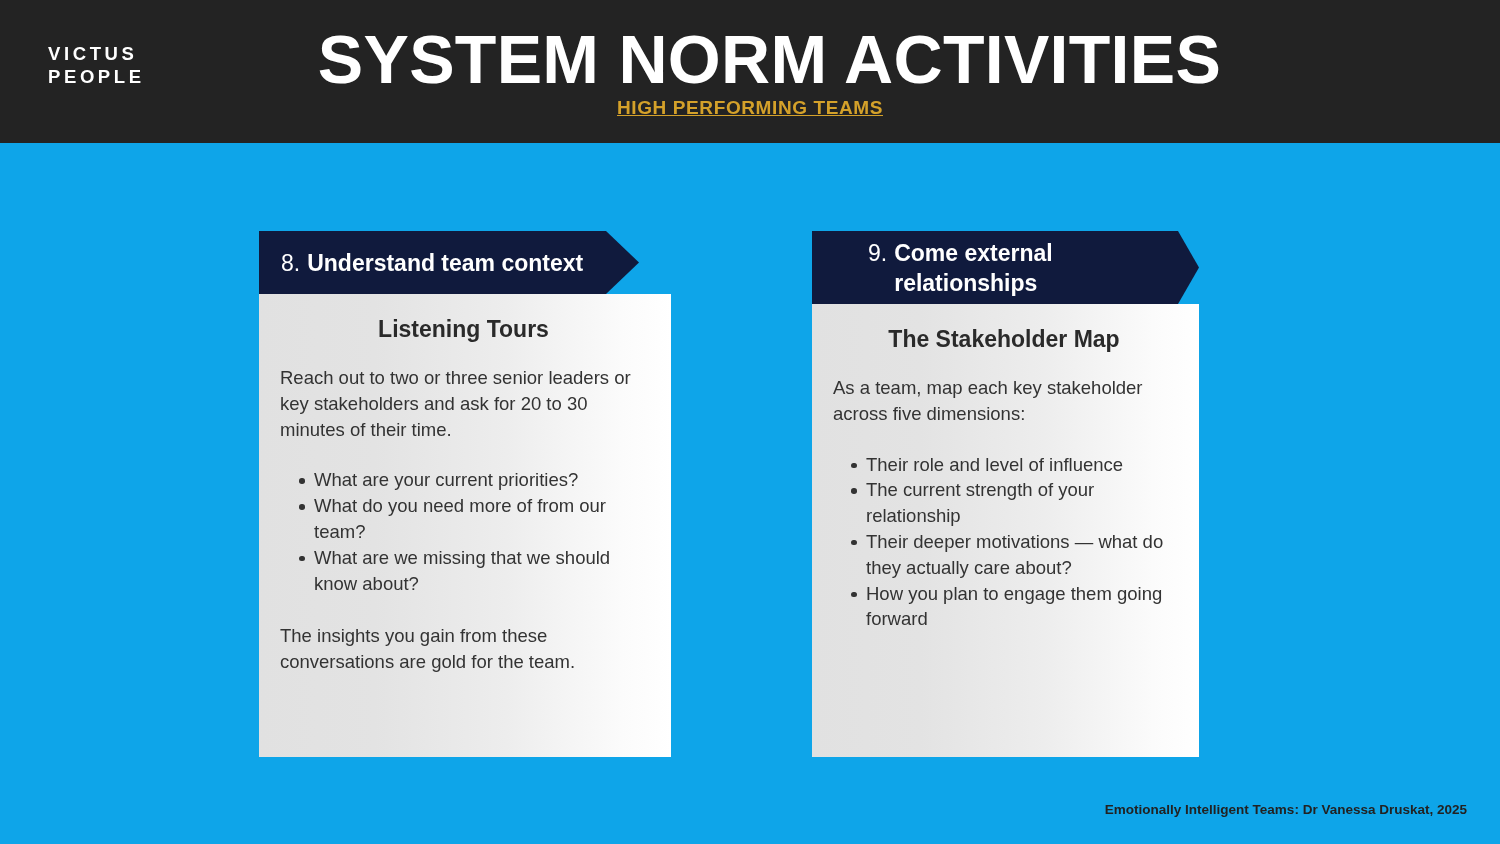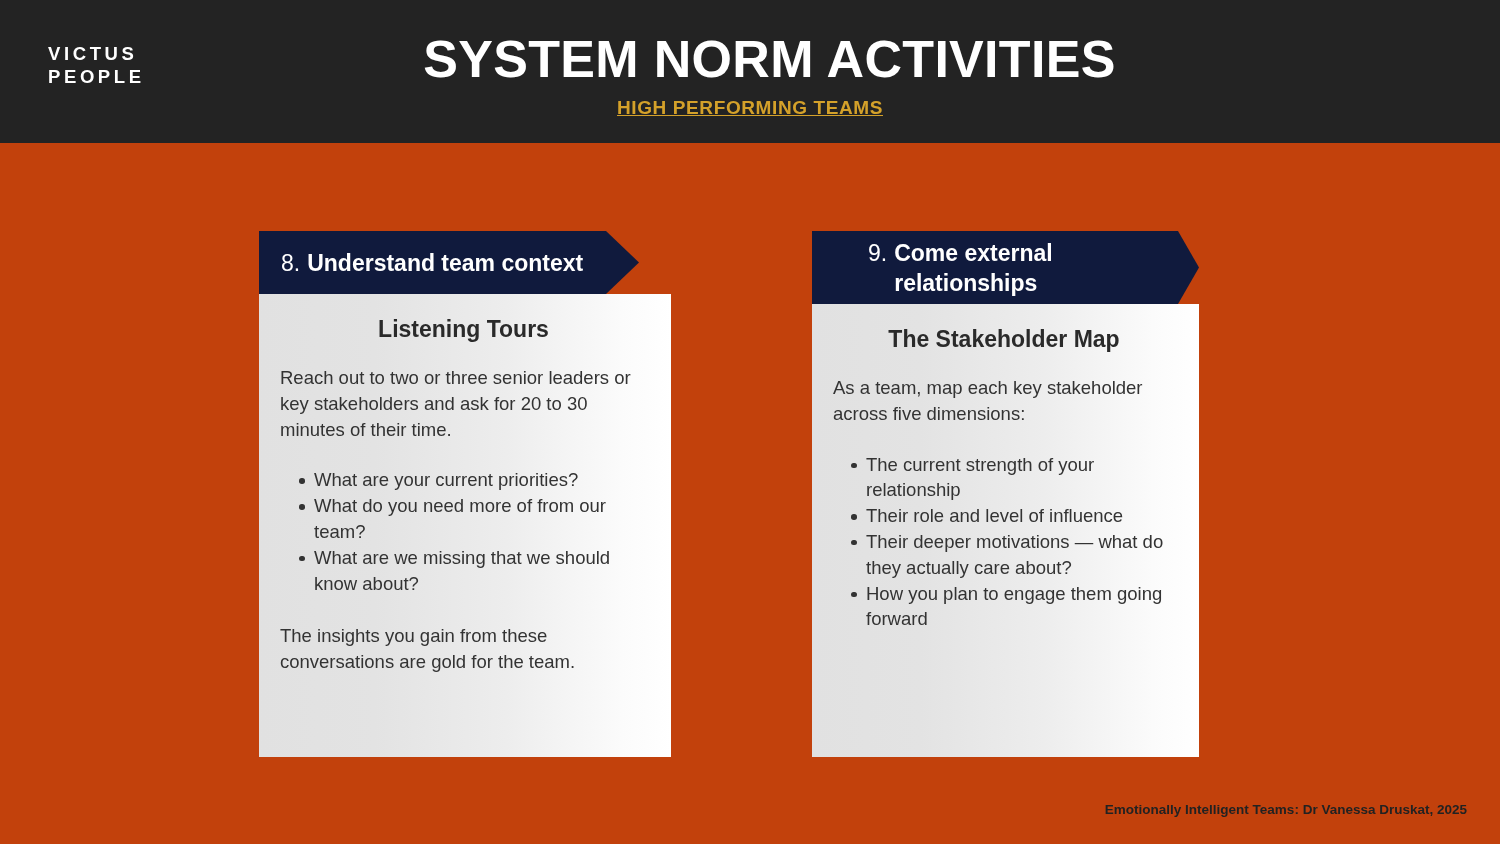--- a/index.html
+++ b/index.html
@@ -9,21 +9,21 @@
     height: 844px;
     background: #ffffff;
     font-family: "Liberation Sans", sans-serif;
     overflow: hidden;
   }
 
   #slide {
     position: relative;
     width: 1500px;
     height: 844px;
-    background: #c2410c;
+    background: #0ea5e9;
   }
 
   
   #header-bar {
     position: absolute;
     left: 0; top: 0;
     width: 1500px; height: 143px;
     background: #232323;
   }
 
@@ -40,21 +40,21 @@
 
   #title-block {
     position: absolute;
     left: 0; top: 28px;
     width: 1500px;
     text-align: center;
   }
   #slide-title {
     color: #ffffff;
     font-weight: 700;
-    font-size: 52px;
+    font-size: 68px;
     line-height: 62px;
     letter-spacing: 0.3px;
     padding-left: 39px;
   }
   #slide-subtitle {
     margin-top: 7px;
     color: #d4a12a;
     font-weight: 600;
     font-size: 19px;
     letter-spacing: 0.6px;
@@ -233,22 +233,22 @@
         <span class="banner-num">9.</span>
         <span class="banner-label">Come external relationships</span>
       </div>
     </div>
 
     <div class="card-body">
       <div class="card-subtitle">The Stakeholder Map</div>
       <div class="para">As a team, map each key stakeholder across five dimensions:</div>
       <div class="spacer-sm"></div>
       <ul class="bullets">
+        <li>Their role and level of influence</li>
         <li>The current strength of your relationship</li>
-        <li>Their role and level of influence</li>
         <li>Their deeper motivations — what do they actually care about?</li>
         <li>How you plan to engage them going forward</li>
       </ul>
       <div class="spacer-md"></div>
     </div>
 
   </div>
 
   <div id="footer-citation">
     <span class="src-bold">Emotionally Intelligent Teams</span><span class="src-rest">: Dr Vanessa Druskat, 2025</span>

